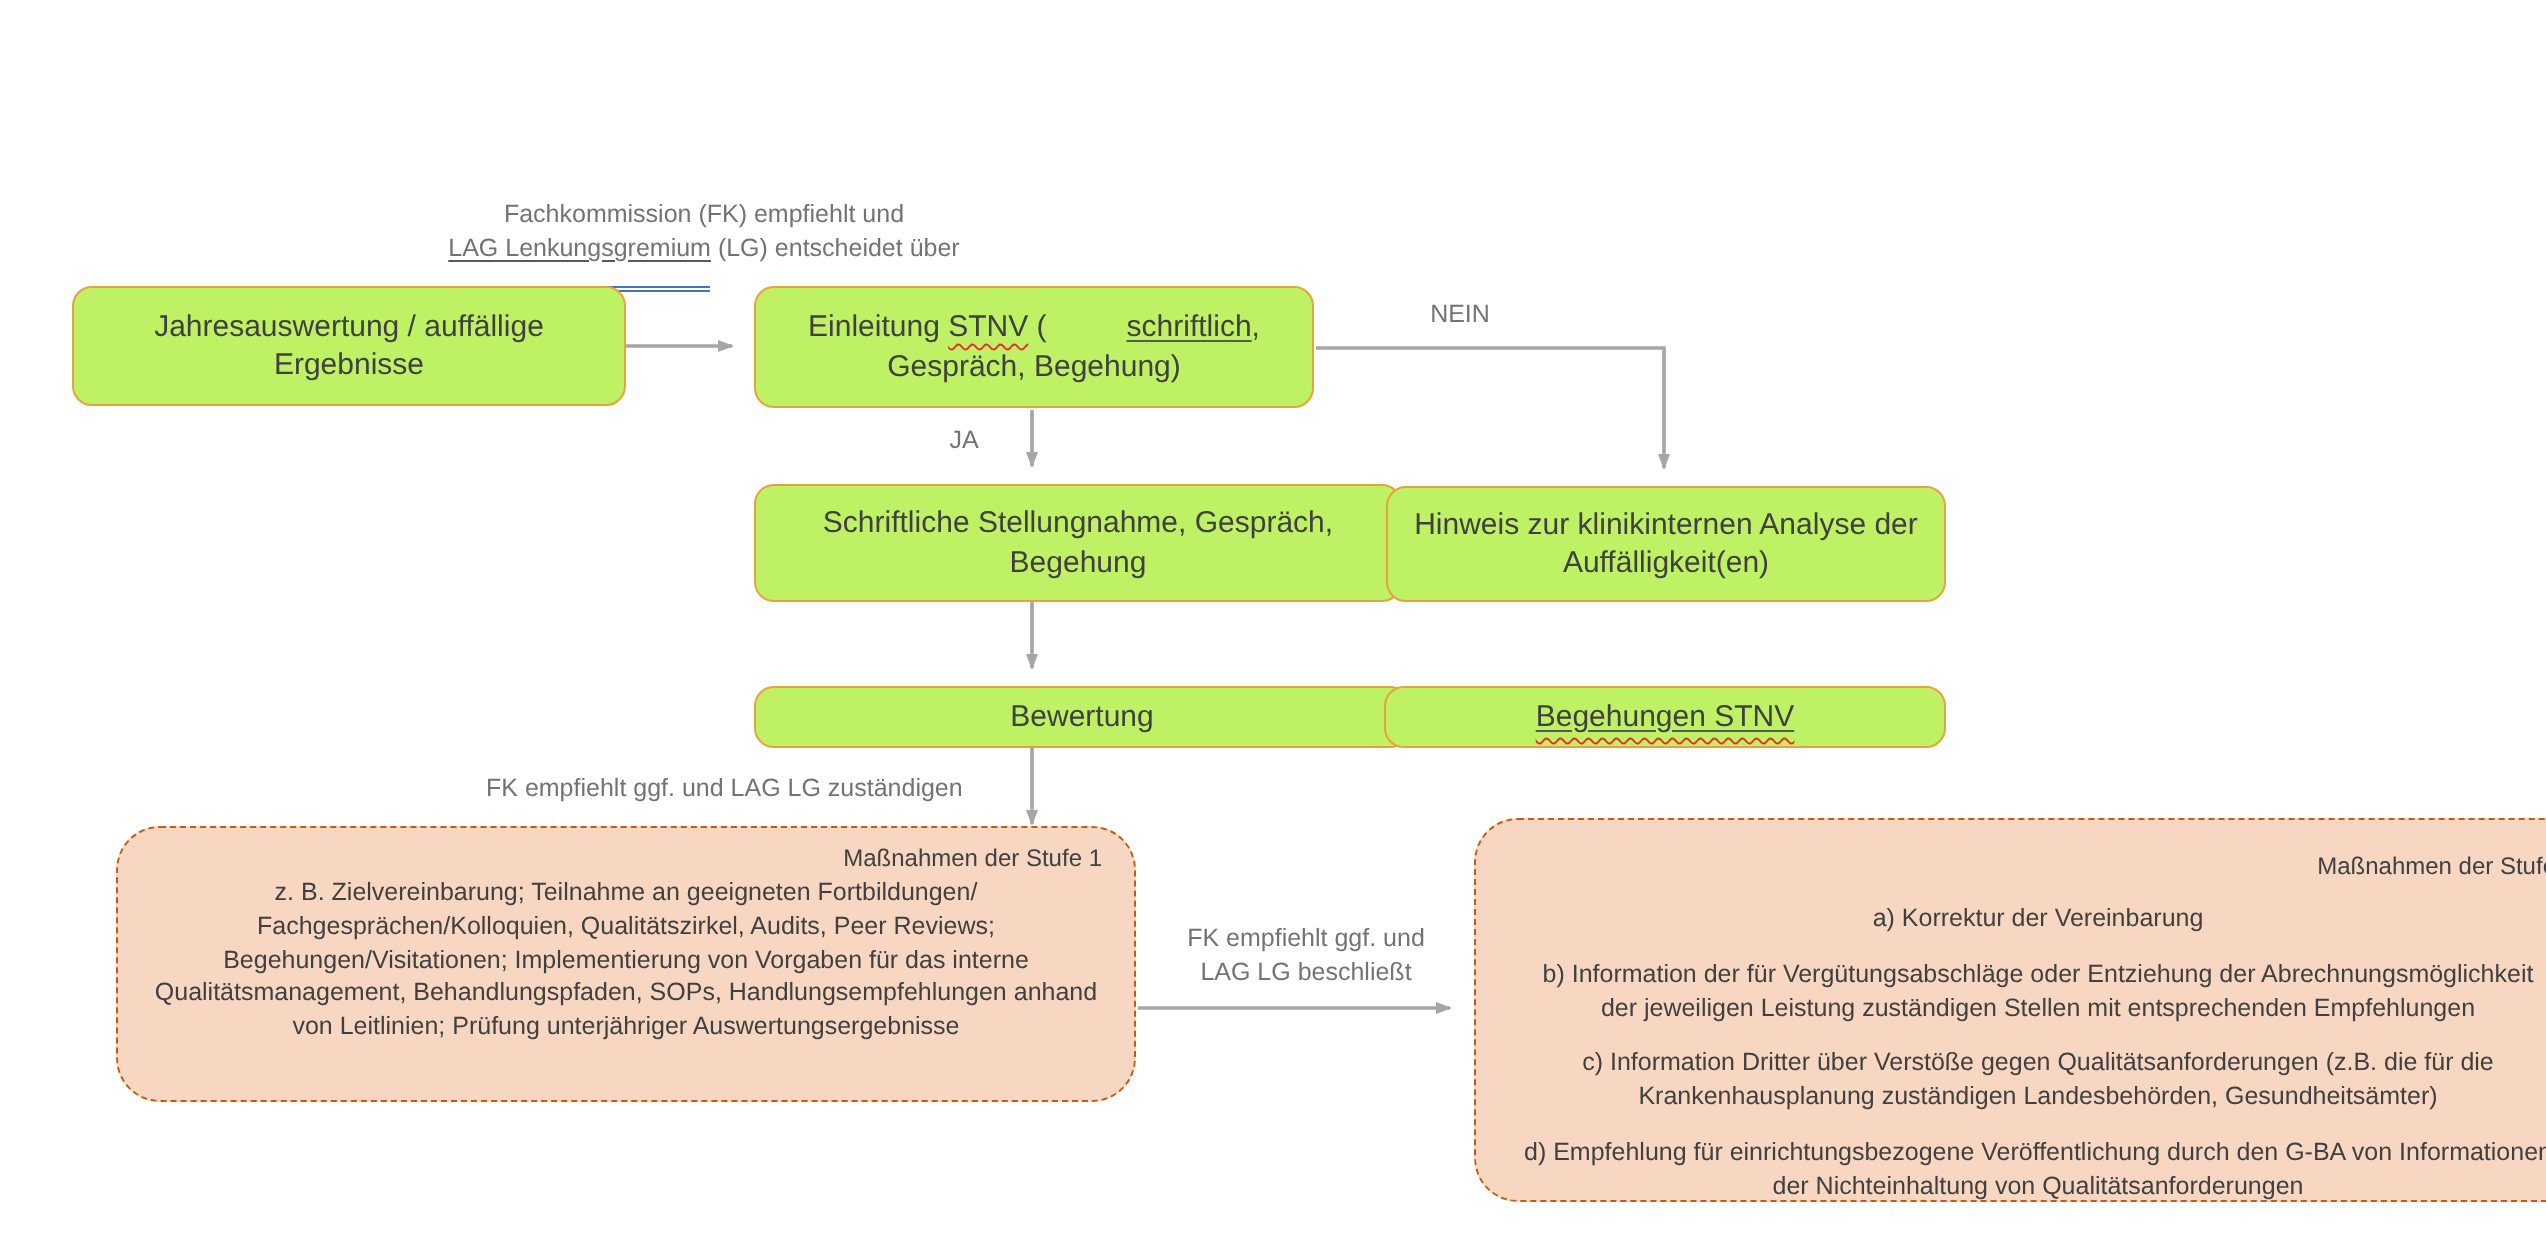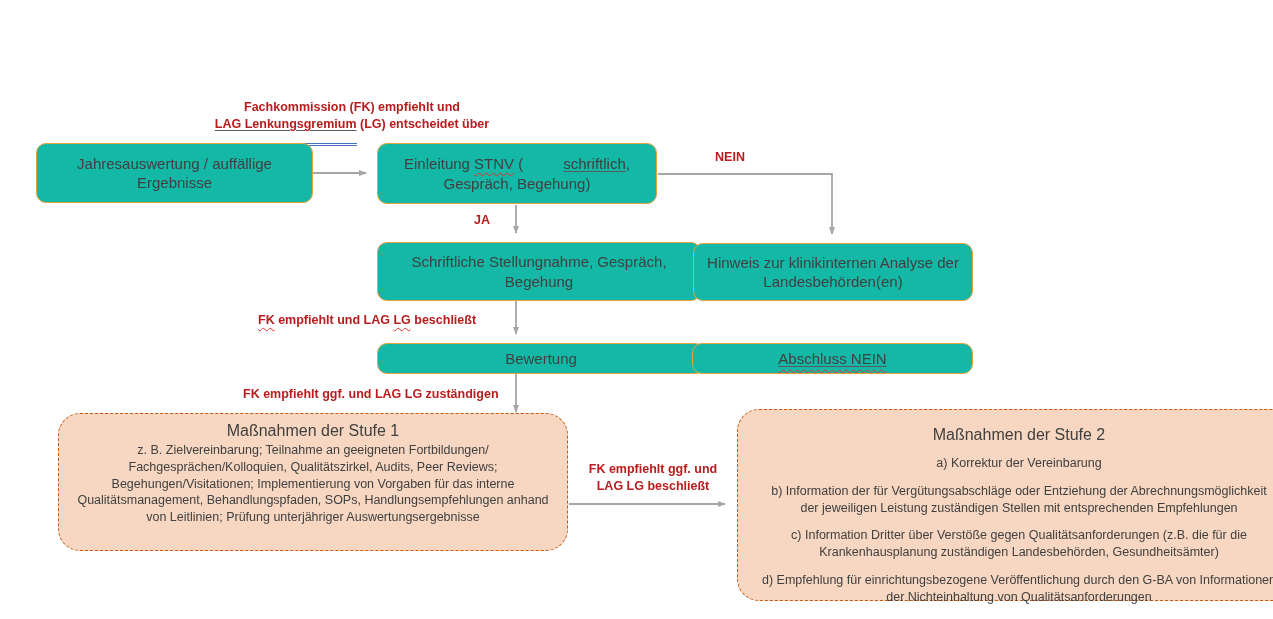--- a/index.html
+++ b/index.html
@@ -3,32 +3,32 @@
 <meta charset="utf-8">
 <style>
   * { margin:0; padding:0; box-sizing:border-box; }
   body { font-family:"Liberation Sans", sans-serif; background:#ffffff; }
   #canvas { position:relative; width:1273px; height:619px; background:#ffffff; overflow:hidden; }
 
   .connector-layer { position:absolute; left:0; top:0; width:1273px; height:619px; }
 
   .box {
     position:absolute; display:flex; align-items:center; justify-content:center;
-    background:#14b8a6; border:1.6px solid #e8a23c; border-radius:10px;
+    background:#bef264; border:1.6px solid #e8a23c; border-radius:10px;
     color:#404040; font-size:15px; text-align:center; line-height:1.3; padding:2px 2px;
   }
   .stage {
     position:absolute; background:#f7d7c1; border:1.6px dashed #c55a11; border-radius:22px;
     color:#404040; text-align:center; padding:8px 16px;
   }
-  .stage-title { font-size:16px; margin-bottom:2px; }
+  .stage-title { font-size:12px; margin-bottom:2px;text-align:right; }
   .stage-body { font-size:12.5px; line-height:1.34; }
   .stage-body p { margin:11px; }
 
-  .lbl { position:absolute; color:#b91c1c; font-weight:bold; font-size:12.5px; text-align:center; line-height:1.35; }
+  .lbl { position:absolute; color:#737373; font-weight:normal; font-size:12.5px; text-align:center; line-height:1.35; }
 
   .u-solid { text-decoration:underline solid #595959; text-underline-offset:2px;margin-left:40px; }
   .u-wavy { text-decoration:underline wavy #e0302d; text-decoration-thickness:1px; text-underline-offset:3px; }
   .u-solid-wavy { text-decoration:underline solid #595959; text-underline-offset:2px; }
   .u-solid-wavy > span { text-decoration:underline wavy #e0302d; text-decoration-thickness:1px; text-underline-offset:5px; }
   .u-lag { border-bottom:3px double #4472c4; text-decoration:underline solid #595959; text-underline-offset:2px; padding-bottom:12px; }
 </style>
 </head>
 <body>
 
@@ -60,50 +60,49 @@
 
   <div class="box" style="left:377px; top:143px; width:280px; height:61px;">
     <span><span>Einleitung </span><span class="u-wavy">STNV</span><span> (</span><span class="u-solid">schriftlich</span><span>, Gespräch, Begehung)</span></span>
   </div>
 
   <div class="box" style="left:377px; top:242px; width:324px; height:59px;">
     <span>Schriftliche Stellungnahme, Gespräch, Begehung</span>
   </div>
 
   <div class="box" style="left:693px; top:243px; width:280px; height:58px;">
-    <span>Hinweis zur klinikinternen Analyse der Landesbehörden(en)</span>
+    <span>Hinweis zur klinikinternen Analyse der Auffälligkeit(en)</span>
   </div>
 
   <div class="box" style="left:377px; top:343px; width:328px; height:31px;">
     <span>Bewertung</span>
   </div>
 
   <div class="box" style="left:692px; top:343px; width:281px; height:31px;">
-    <span class="u-solid-wavy"><span>Abschluss NEIN</span></span>
+    <span class="u-solid-wavy"><span>Begehungen STNV</span></span>
   </div>
 
   <div class="stage" style="left:58px; top:413px; width:510px; height:138px;">
     <div class="stage-title">Maßnahmen der Stufe 1</div>
     <div class="stage-body">z. B. Zielvereinbarung; Teilnahme an geeigneten Fortbildungen/ Fachgesprächen/Kolloquien, Qualitätszirkel, Audits, Peer Reviews; Begehungen/Visitationen; Implementierung von Vorgaben für das interne Qualitätsmanagement, Behandlungspfaden, SOPs, Handlungsempfehlungen anhand von Leitlinien; Prüfung unterjähriger Auswertungsergebnisse</div>
   </div>
 
   <div class="stage" style="left:737px; top:409px; width:568px; height:192px; padding-top:16px;padding-left:12px;">
     <div class="stage-title">Maßnahmen der Stufe 2</div>
     <div class="stage-body">
       <p>a) Korrektur der Vereinbarung</p>
       <p>b) Information der für Vergütungsabschläge oder Entziehung der Abrechnungsmöglichkeit der jeweiligen Leistung zuständigen Stellen mit entsprechenden Empfehlungen</p>
       <p>c) Information Dritter über Verstöße gegen Qualitätsanforderungen (z.B. die für die Krankenhausplanung zuständigen Landesbehörden, Gesundheitsämter)</p>
       <p>d) Empfehlung für einrichtungsbezogene Veröffentlichung durch den G-BA von Informationen der Nichteinhaltung von Qualitätsanforderungen</p>
     </div>
   </div>
 
   <div class="lbl" style="left:700px; top:149px; width:60px;">NEIN</div>
   <div class="lbl" style="left:462px; top:212px; width:40px;">JA</div>
 
-  <div class="lbl" style="left:258px; top:312px; text-align:left;"><span class="u-wavy">FK</span><span> empfiehlt und LAG </span><span class="u-wavy">LG</span><span> beschließt</span></div>
 
   <div class="lbl" style="left:243px; top:386px; text-align:left;">FK empfiehlt ggf. und LAG LG zuständigen</div>
 
   <div class="lbl" style="left:577px; top:461px; width:152px;">
     <div>FK empfiehlt ggf. und</div>
     <div>LAG LG beschließt</div>
   </div>
 
 </div>
 

